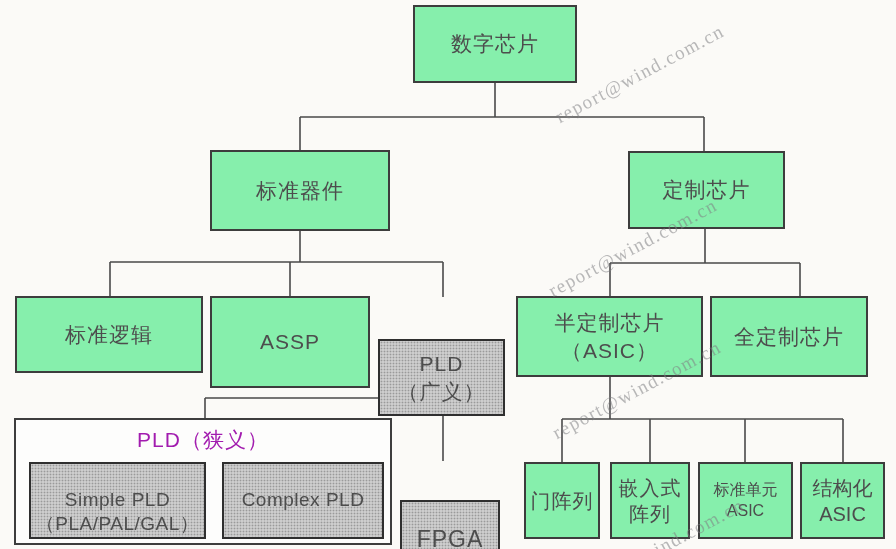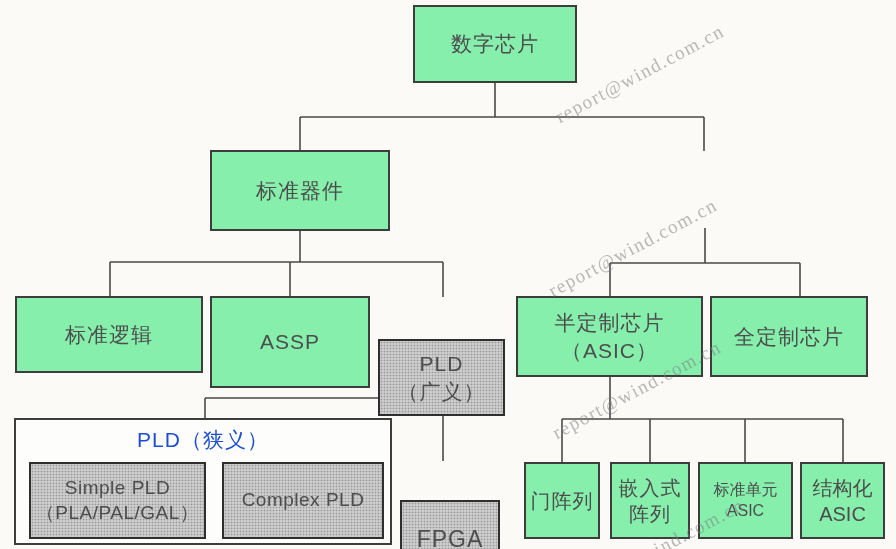--- a/index.html
+++ b/index.html
@@ -45,21 +45,21 @@
     box-sizing:border-box;
     background:#fdfdfc;
     border:2px solid #3d3d3d;
     z-index:2;
   }
   .group-title{
     position:absolute;
     left:0;top:6px;width:100%;
     text-align:center;
     font-size:21px;
-    color:#1d4ed8;
+    color:#a21caf;
     letter-spacing:1px;
   }
   .watermark{
     position:absolute;
     z-index:3;
     font-family:"Liberation Serif","DejaVu Serif",serif;
     font-size:19px;
     color:rgba(128,128,132,0.55);
     letter-spacing:1.5px;
     white-space:nowrap;
@@ -87,20 +87,23 @@
     </g>
   </svg>
 
   <div class="node lvl" style="left:413px;top:5px;width:164px;height:78px;">
     <span>数字芯片</span>
   </div>
 
   <div class="node lvl" style="left:210px;top:150px;width:180px;height:81px;">
     <span>标准器件</span>
   </div>
+  <div class="node lvl" style="left:628px;top:151px;width:157px;height:78px;">
+    <span>定制芯片</span>
+  </div>
 
   <div class="node lvl" style="left:15px;top:296px;width:188px;height:77px;">
     <span>标准逻辑</span>
   </div>
   <div class="node lvl" style="left:210px;top:296px;width:160px;height:92px;">
     <span>ASSP</span>
   </div>
   <div class="node lvl shaded" style="left:378px;top:296px;width:127px;height:77px;margin-top:43px;">
     <span>PLD</span>
     <span>（广义）</span>
@@ -108,21 +111,21 @@
   <div class="node lvl" style="left:516px;top:296px;width:187px;height:81px;">
     <span>半定制芯片</span>
     <span>（ASIC）</span>
   </div>
   <div class="node lvl" style="left:710px;top:296px;width:158px;height:81px;">
     <span>全定制芯片</span>
   </div>
 
   <div class="group" style="left:14px;top:418px;width:378px;height:127px;">
     <div class="group-title">PLD（狭义）</div>
-    <div class="node sm shaded" style="left:13px;top:42px;width:177px;height:77px;">
+    <div class="node sm shaded" style="left:13px;top:42px;width:177px;height:77px;justify-content:flex-end;">
       <span>Simple PLD</span>
       <span>（PLA/PAL/GAL）</span>
     </div>
     <div class="node sm shaded" style="left:206px;top:42px;width:162px;height:77px;">
       <span>Complex PLD</span>
     </div>
   </div>
 
   <div class="node lvl shaded" style="left:400px;top:460px;width:100px;height:79px;font-size:23px;margin-top:40px;">
     <span>FPGA</span>

